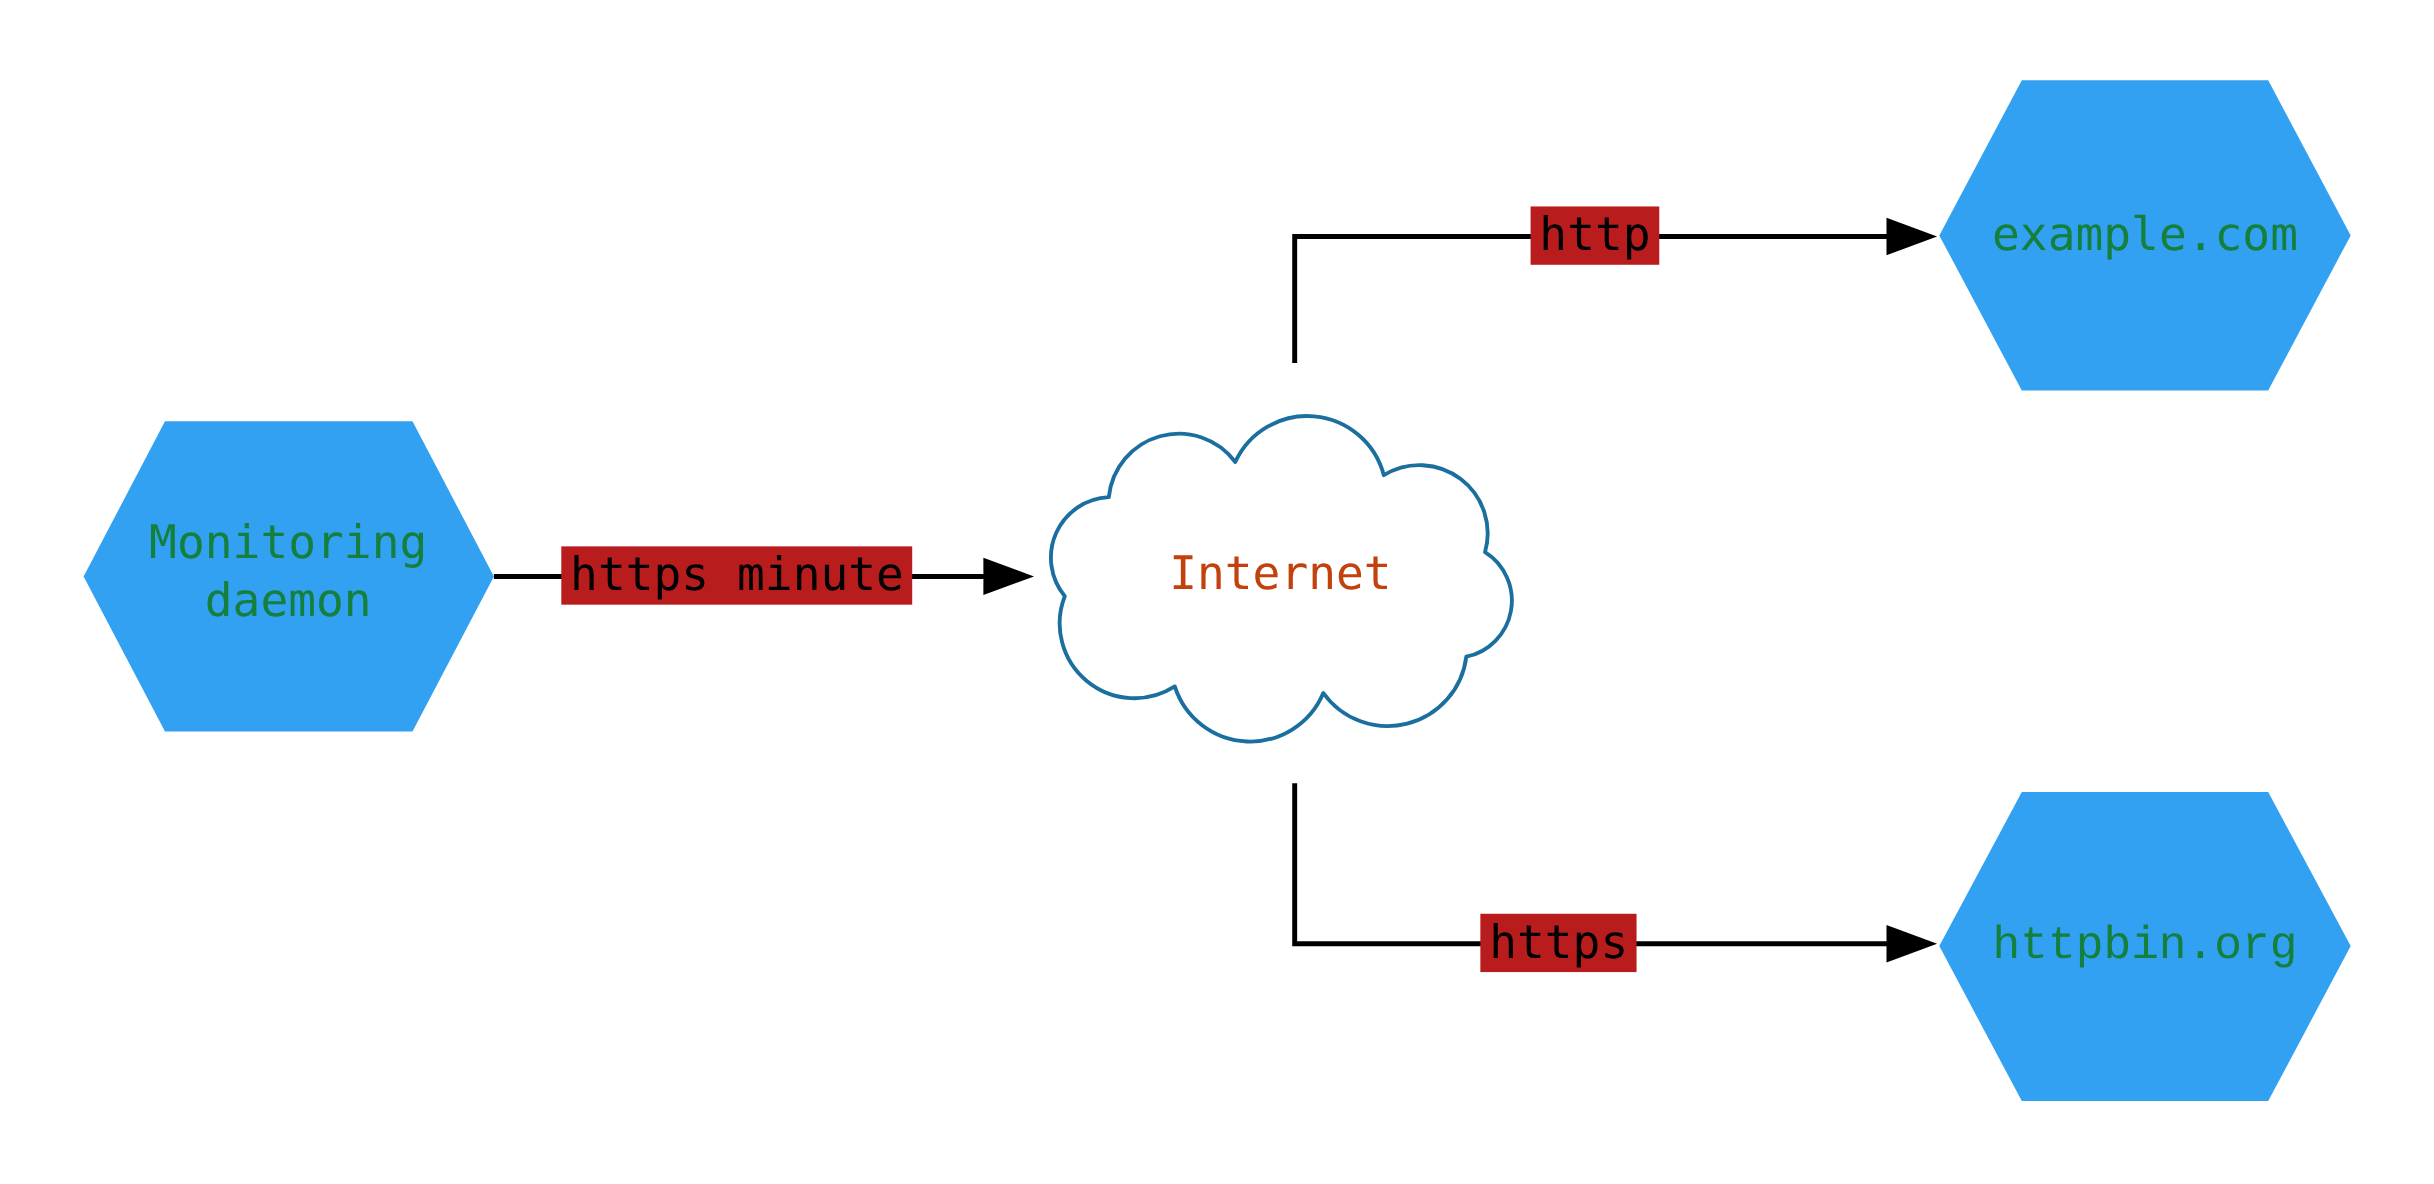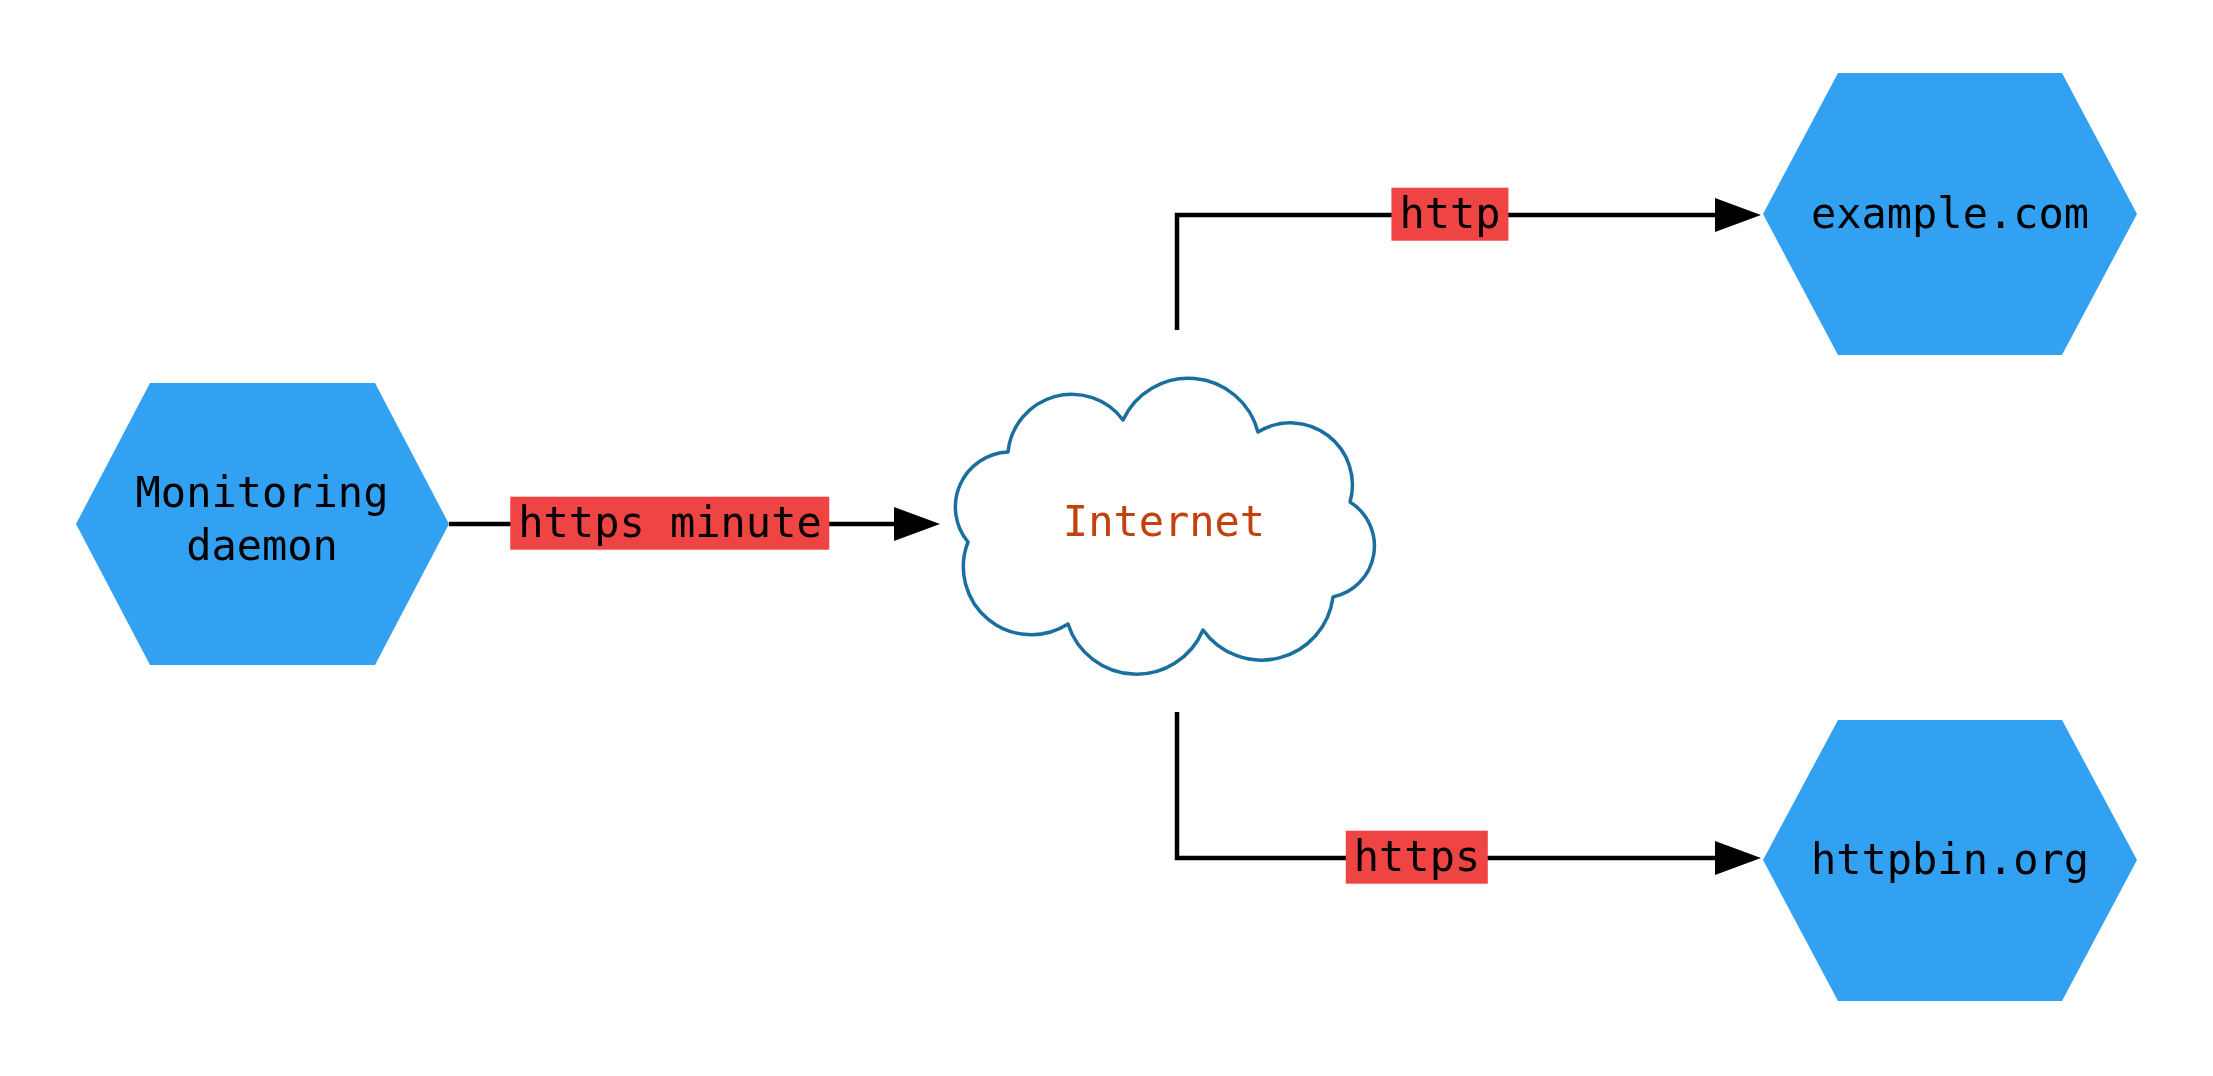--- a/index.html
+++ b/index.html
@@ -25,28 +25,28 @@
   .label {
     position: absolute;
     transform: translate(-50%, -52%);
     font-size: 42px;
     line-height: 1.25;
     white-space: pre-line;
     text-align: center;
     letter-spacing: 0px;
   }
   .node-label {
-    color: #000000;
+    color: #15803d;
   }
   .cloud-label {
     color: #c2410c;
   }
   .edge-label {
     color: #000000;
-    background: #ef4444;
+    background: #b91c1c;
     padding: 0 8px;
     white-space: nowrap;
   }
 </style>
 </head>
 <body>
 
 <div class="diagram">
 
   <svg viewBox="0 0 2213 1076">
@@ -85,21 +85,21 @@
     </g>
   </svg>
 
   <div class="label node-label" style="left:262px; top:522px;">Monitoring
 daemon</div>
 
   <div class="label cloud-label" style="left:1164px; top:523px;">Internet</div>
 
   <div class="label node-label" style="left:1950px; top:215px;">example.com</div>
 
-  <div class="label node-label" style="left:1950px; top:861px;">httpbin.org</div>
+  <div class="label node-label" style="left:1950px; top:861px;font-family:Liberation Mono, monospace;">httpbin.org</div>
 
   <div class="label edge-label" style="left:670px; top:524px;">https minute</div>
 
   <div class="label edge-label" style="left:1450px; top:215px;">http</div>
 
   <div class="label edge-label" style="left:1417px; top:858px;">https</div>
 
 </div>
 
 </body></html>

